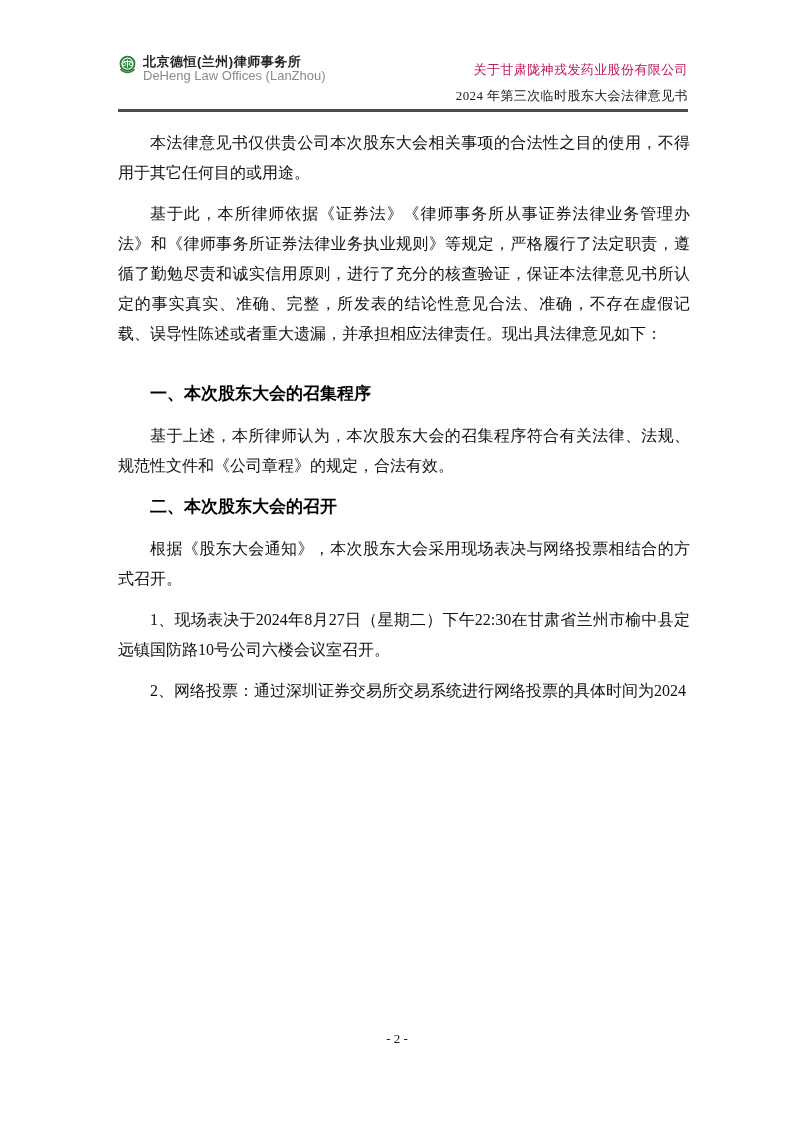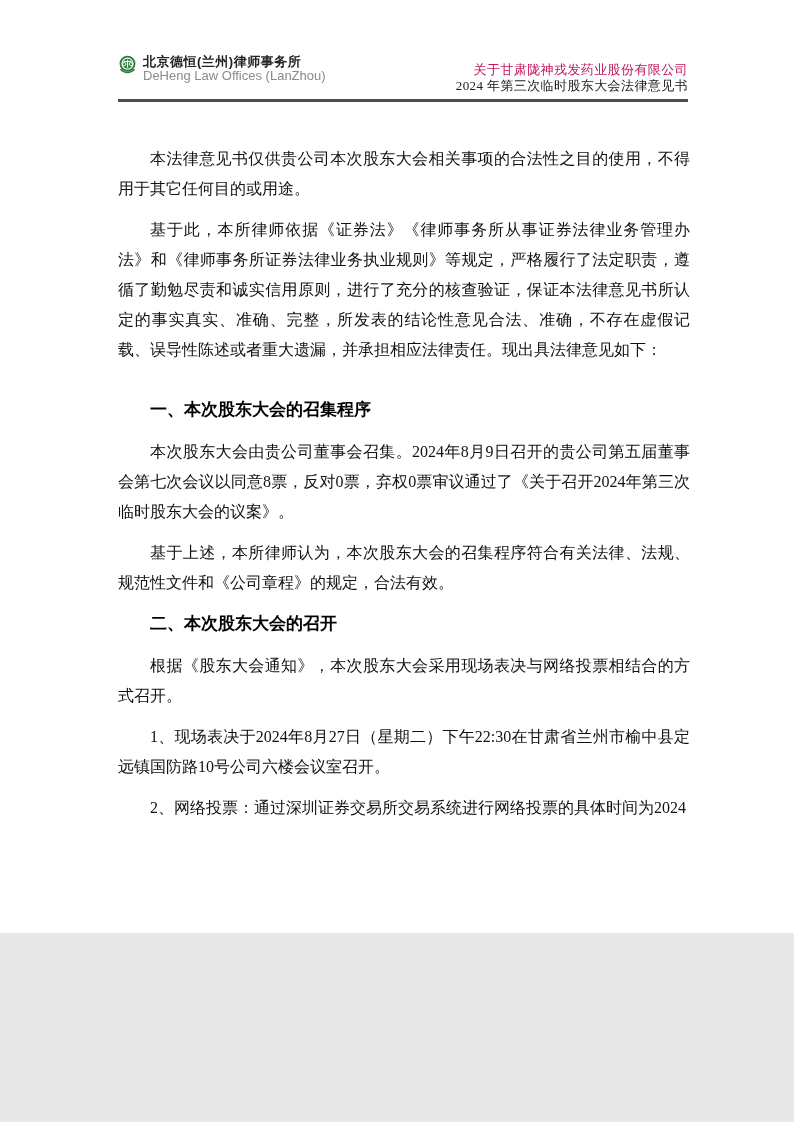--- a/index.html
+++ b/index.html
@@ -1,20 +1,20 @@
 <!DOCTYPE html>
 <html><head>
 <meta charset="utf-8">
 <style>
   * { margin: 0; padding: 0; box-sizing: border-box; }
   html, body { background: #e8e8e8; }
   .page {
     position: relative;
     width: 794px;
-    height: 933px;
+    height: 1122px;
     margin: 0 auto;
     background: #ffffff;
     overflow: hidden;
     font-family: "Liberation Serif", "DejaVu Serif", serif;
     color: #111111;
   }
   
   .header {
     position: absolute;
     top: 54px;
@@ -47,20 +47,21 @@
     font-size: 13px;
     line-height: 16px;
     letter-spacing: 0.4px;
     color: #be185d;
   }
   .header-title-2 {
     font-size: 13px;
     line-height: 16px;
     letter-spacing: 0.4px;
     color: #1a1a1a;
+    margin-top: 10px;
   }
   .header-rule {
     margin-top: 5px;
     height: 3px;
     background: #4d4d4d;
   }
   
   .content {
     position: absolute;
     top: 118px;
@@ -68,21 +69,21 @@
     width: 572px;
   }
   .para {
     font-size: 16px;
     line-height: 30px;
     text-align: justify;
     text-indent: 32px;
     margin-bottom: 11px;
     color: #111111;
   }
-  .para:first-child { margin-top: 26px; }
+  .para:first-child { margin-top: 10px; }
   .heading {
     font-family: "Liberation Sans", "DejaVu Sans", sans-serif;
     font-weight: bold;
     font-size: 17px;
     line-height: 30px;
     text-indent: 32px;
     color: #000000;
     margin-bottom: 12px;
   }
   .heading-gap-1 { margin-top: 30px; }
@@ -125,21 +126,20 @@
         <div class="header-title-2">2024 年第三次临时股东大会法律意见书</div>
       </div>
     </div>
     <div class="header-rule"></div>
   </div>
 
   <div class="content">
     <p class="para">本法律意见书仅供贵公司本次股东大会相关事项的合法性之目的使用，不得用于其它任何目的或用途。</p>
     <p class="para">基于此，本所律师依据《证券法》《律师事务所从事证券法律业务管理办法》和《律师事务所证券法律业务执业规则》等规定，严格履行了法定职责，遵循了勤勉尽责和诚实信用原则，进行了充分的核查验证，保证本法律意见书所认定的事实真实、准确、完整，所发表的结论性意见合法、准确，不存在虚假记载、误导性陈述或者重大遗漏，并承担相应法律责任。现出具法律意见如下：</p>
     <h3 class="heading heading-gap-1">一、本次股东大会的召集程序</h3>
-    <p class="para">本次股东大会由贵公司董事会召集。2024年8月9日召开的贵公司第五届董事会第七次会议以同意8票，反对0票，弃权0票审议通过了《关于召开2024年第三次临时股东大会的议案》。</p>
     <p class="para">基于上述，本所律师认为，本次股东大会的召集程序符合有关法律、法规、规范性文件和《公司章程》的规定，合法有效。</p>
     <h3 class="heading heading-gap-2">二、本次股东大会的召开</h3>
     <p class="para">根据《股东大会通知》，本次股东大会采用现场表决与网络投票相结合的方式召开。</p>
     <p class="para">1、现场表决于2024年8月27日（星期二）下午22:30在甘肃省兰州市榆中县定远镇国防路10号公司六楼会议室召开。</p>
     <p class="para">2、网络投票：通过深圳证券交易所交易系统进行网络投票的具体时间为2024</p>
   </div>
 
   <div class="footer">
     <span>- 2 -</span>
   </div>

